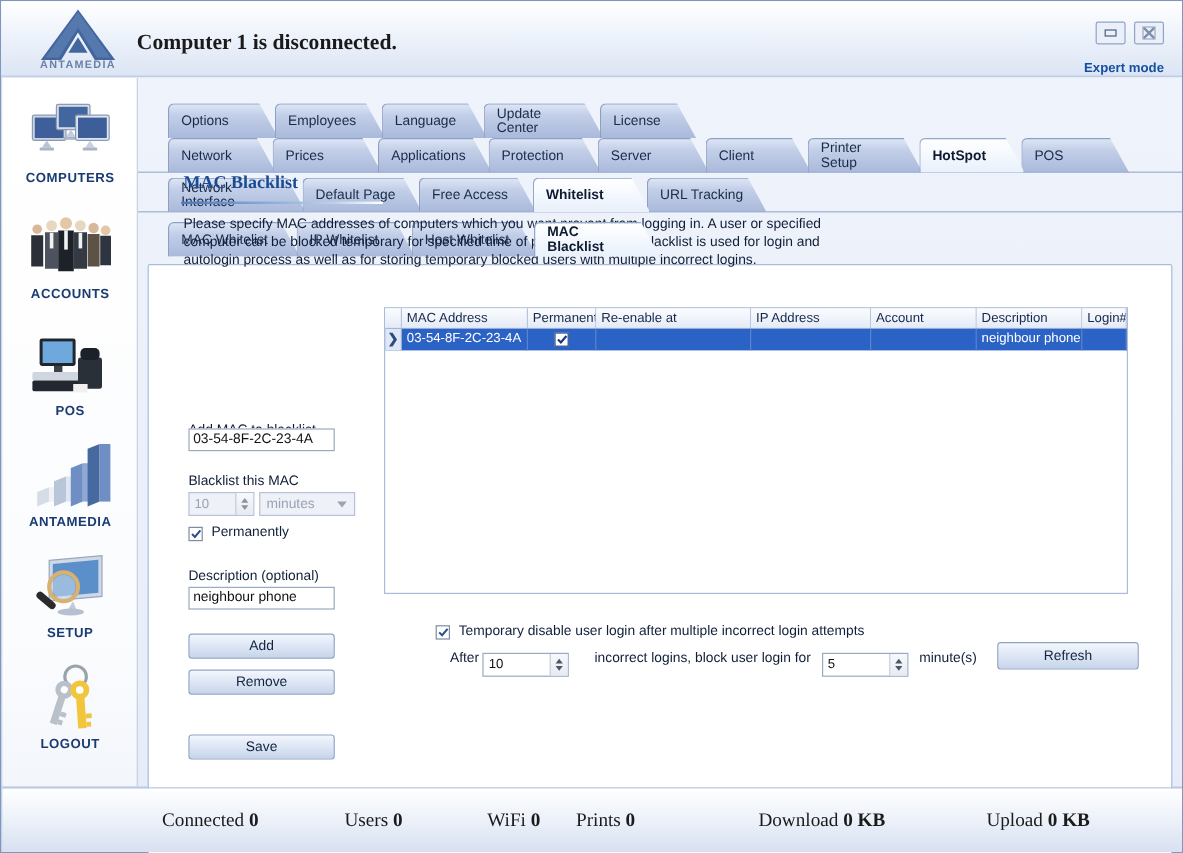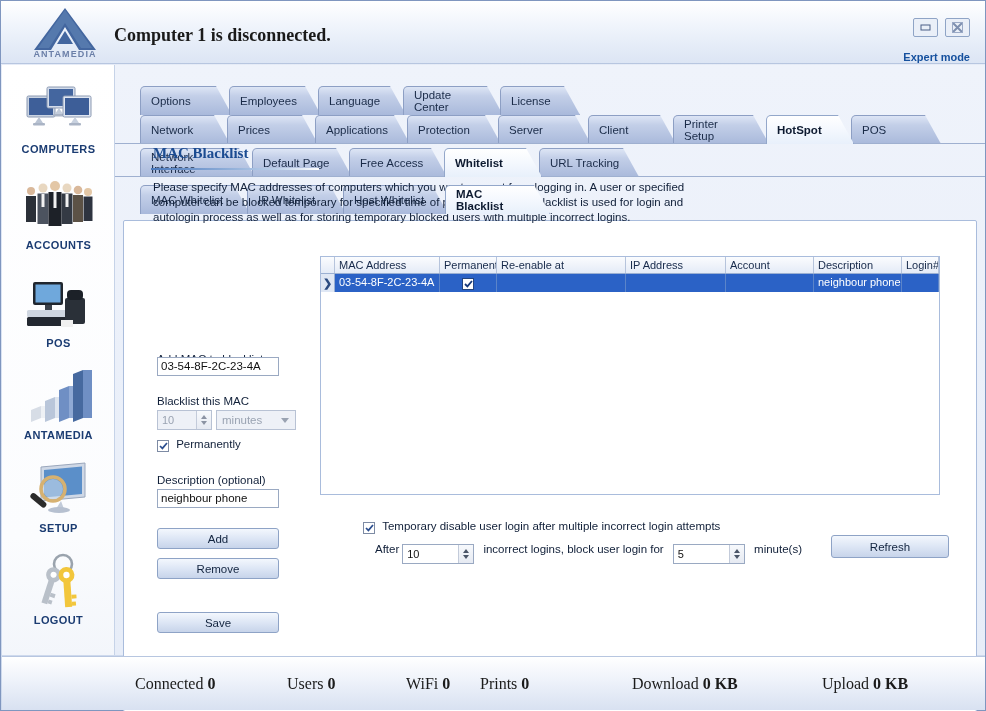--- a/index.html
+++ b/index.html
@@ -529,21 +529,21 @@
 
     <div class="bottom-row2">
       <span style="display:inline-block; width:36px; padding-left:12px;">After</span>
       <span class="spin enabled" style="position:relative; display:inline-flex; width:72px; top:5px;">
         <span class="val">10</span>
         <span class="arrows">
           <i class="arw up"></i>
           <i class="arw dn"></i>
         </span>
       </span>
-      <span style="margin-left:6px;">incorrect logins, block user login for</span>
+      <span style="margin-left:18px;">incorrect logins, block user login for</span>
       <span class="spin enabled" style="position:relative; display:inline-flex; width:72px; top:5px; margin-left:6px;">
         <span class="val">5</span>
         <span class="arrows">
           <i class="arw up"></i>
           <i class="arw dn"></i>
         </span>
       </span>
       <span style="margin-left:6px;">minute(s)</span>
     </div>
 

